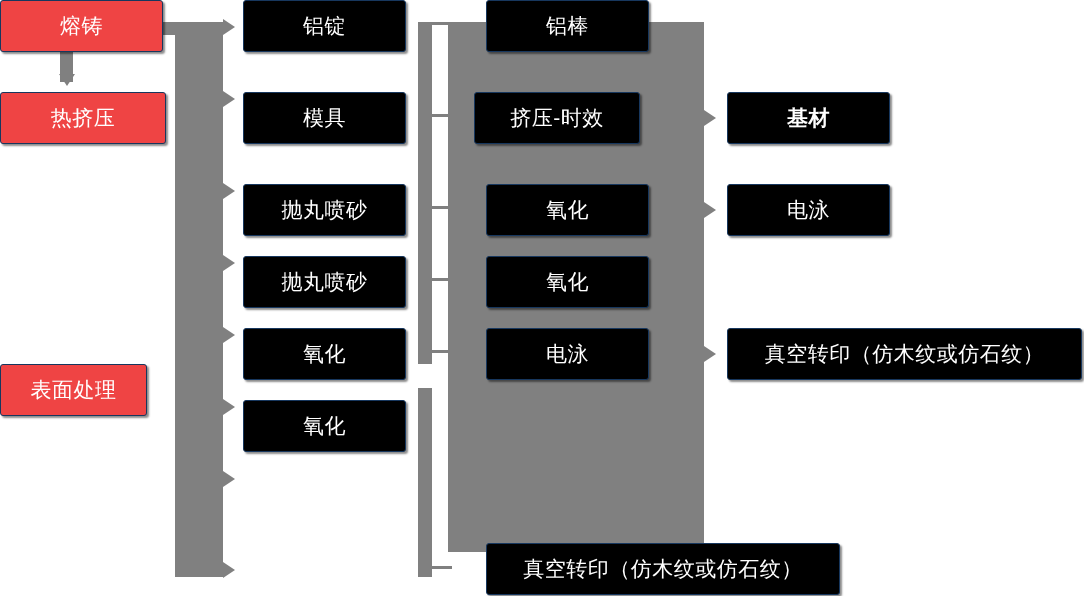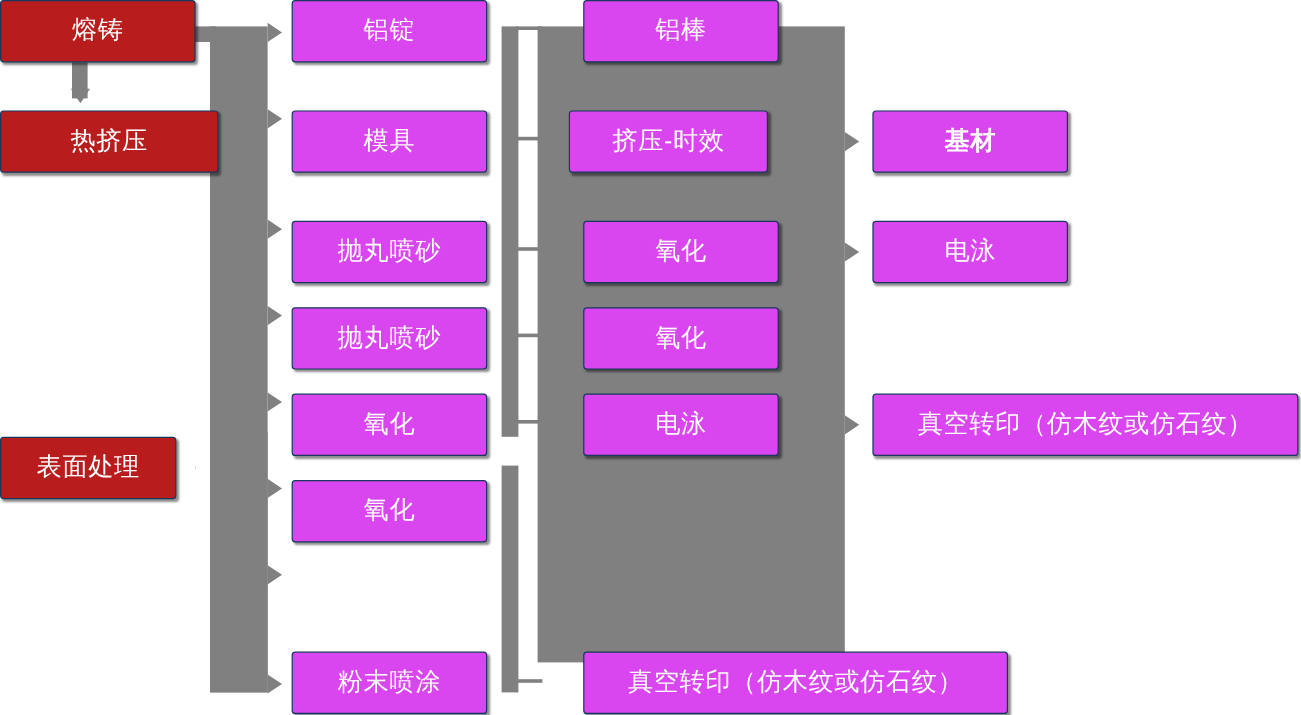--- a/index.html
+++ b/index.html
@@ -47,24 +47,24 @@
     color: #ffffff;
     border: 1px solid #17375e;
     border-radius: 3px;
     font-size: 21px;
     line-height: 1.1;
     white-space: nowrap;
     box-shadow: 2px 2px 2px rgba(0,0,0,0.45);
     letter-spacing: 0.5px;
   }
   .node.stage {
-    background: #b91c1c;
+    background: #ef4444;
   }
   .node.step {
-    background: #d946ef;
+    background: #000000;
   }
   .node.wide {
     font-size: 21px;
   }
 </style>
 </head>
 <body>
 
 <div id="canvas">
 
@@ -101,21 +101,21 @@
 
   <div class="gray" style="left:448px; top:22px; width:256px; height:530px;"></div>
 
   <div class="gray-arrow" style="left:704px; top:110px;"></div>
   <div class="gray-arrow" style="left:704px; top:202px;"></div>
   <div class="gray-arrow" style="left:704px; top:346px;"></div>
 
   <div class="node stage" style="left:0px; top:0px; width:163px; height:52px;">
     <span>熔铸</span>
   </div>
-  <div class="node stage" style="left:0px; top:92px; width:182px; height:52px;">
+  <div class="node stage" style="left:0px; top:92px; width:166px; height:52px;">
     <span>热挤压</span>
   </div>
   <div class="node stage" style="left:0px; top:364px; width:147px; height:52px;">
     <span>表面处理</span>
   </div>
 
   <div class="node step" style="left:243px; top:0px; width:163px; height:52px;">
     <span>铝锭</span>
   </div>
   <div class="node step" style="left:243px; top:92px; width:163px; height:52px;">
@@ -125,23 +125,20 @@
     <span>抛丸喷砂</span>
   </div>
   <div class="node step" style="left:243px; top:256px; width:163px; height:52px;">
     <span>抛丸喷砂</span>
   </div>
   <div class="node step" style="left:243px; top:328px; width:163px; height:52px;">
     <span>氧化</span>
   </div>
   <div class="node step" style="left:243px; top:400px; width:163px; height:52px;">
     <span>氧化</span>
-  </div>
-  <div class="node step" style="left:243px; top:543px; width:163px; height:52px;">
-    <span>粉末喷涂</span>
   </div>
 
   <div class="node step" style="left:486px; top:0px; width:163px; height:52px;">
     <span>铝棒</span>
   </div>
   <div class="node step" style="left:474px; top:92px; width:166px; height:52px;">
     <span>挤压-时效</span>
   </div>
   <div class="node step" style="left:486px; top:184px; width:163px; height:52px;">
     <span>氧化</span>

